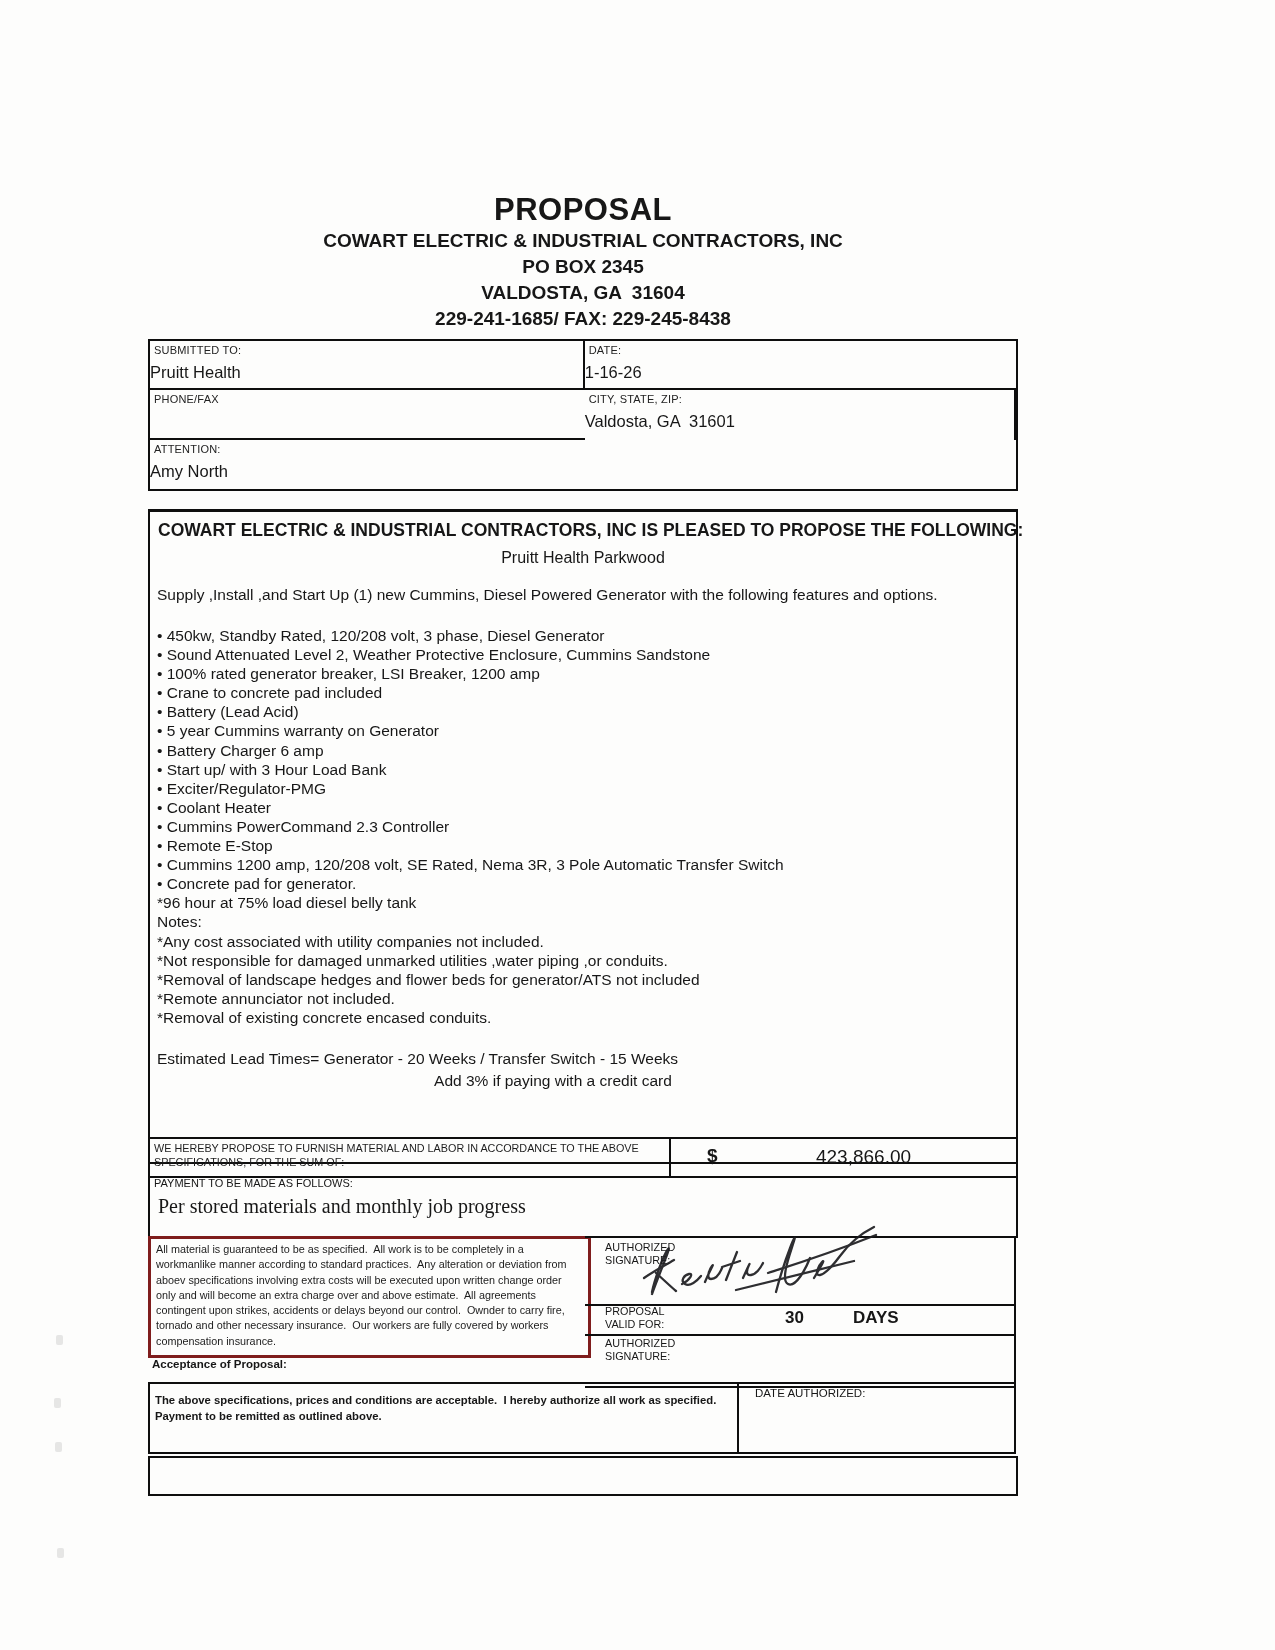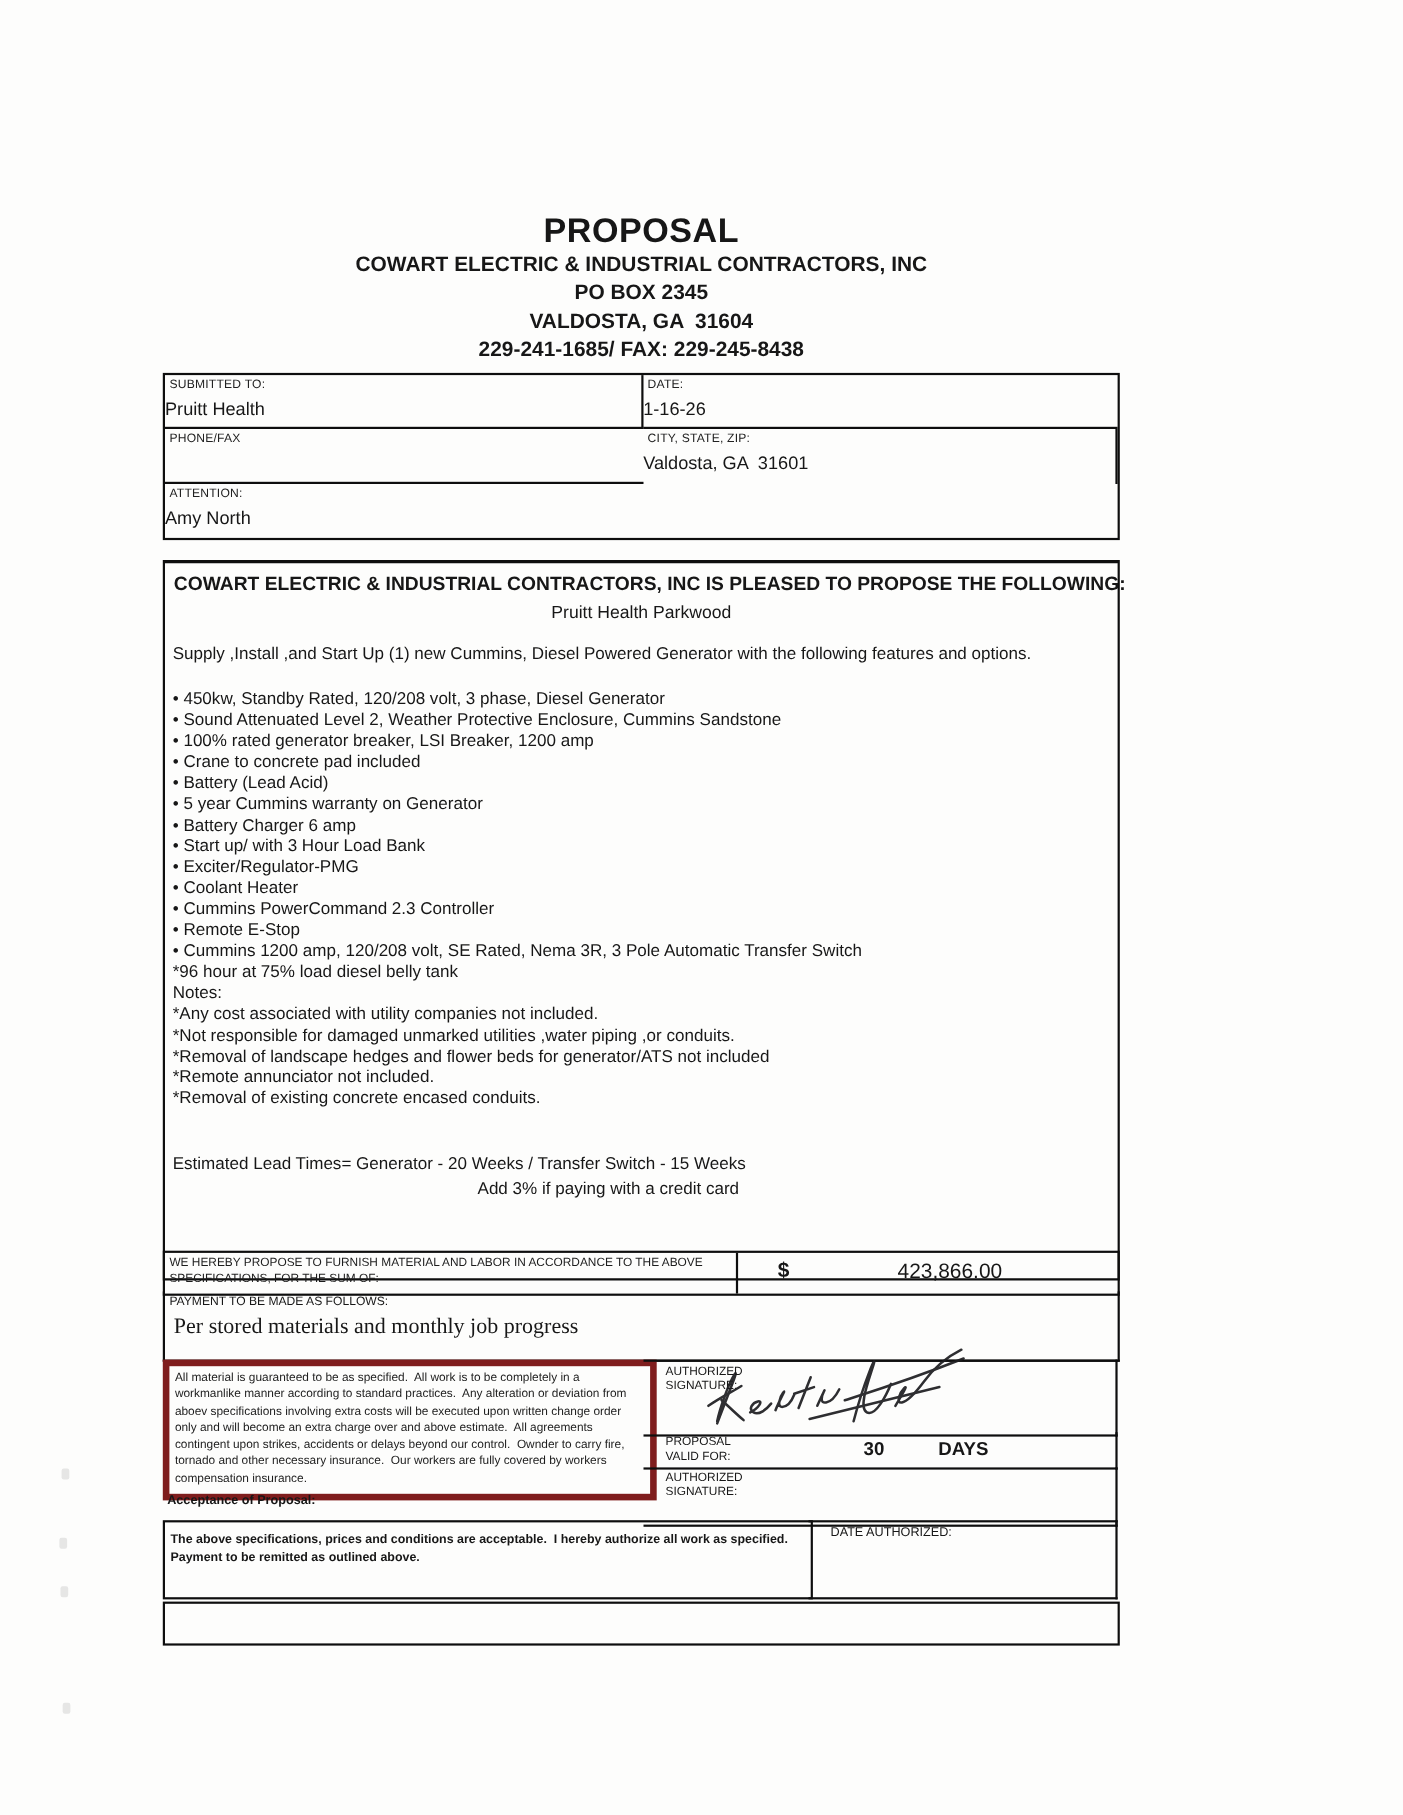--- a/index.html
+++ b/index.html
@@ -53,21 +53,21 @@
   .sum-divider{position:absolute;left:519px;top:0;bottom:0;width:2px;background:#0e0e0e;}
   .sum-currency{position:absolute;left:557px;top:6px;font-size:19px;font-weight:bold;}
   .sum-amount{position:absolute;left:561px;right:0;top:7px;text-align:center;font-size:19px;}
 
   
   .pay-row{left:148px;top:1174px;width:866px;height:62px;border:2px solid #0e0e0e;border-top:none;}
   .pay-label{position:absolute;left:4px;top:3px;font-size:11px;}
   .pay-value{position:absolute;left:8px;top:21px;font-size:20px;font-family:"Liberation Serif","DejaVu Serif",serif;}
 
   
-  .fine-box{left:148px;top:1236px;width:437px;height:116px;border:6px solid #7f1d1d;text-decoration:underline;}
+  .fine-box{left:148px;top:1236px;width:437px;height:116px;border:3px solid #7f1d1d;text-decoration:underline;}
   .fine-text{position:absolute;left:5px;top:3px;right:5px;font-size:10.8px;line-height:15.3px;color:#1c1c1c;}
 
   .sig-row{left:585px;top:1236px;width:429px;height:66px;border:2px solid #0e0e0e;border-left:none;}
   .valid-row{left:585px;top:1302px;width:429px;height:32px;border:2px solid #0e0e0e;border-left:none;border-top:none;}
   .sig2-row{left:585px;top:1334px;width:429px;height:52px;border:2px solid #0e0e0e;border-left:none;border-top:none;}
   .mini-label{position:absolute;left:4px;top:3px;font-size:10.8px;line-height:13px;white-space:pre-line;padding-left:16px;}
   .valid-days{position:absolute;left:200px;top:6px;font-size:17px;font-weight:bold;}
   .valid-unit{position:absolute;left:268px;top:6px;font-size:17px;font-weight:600;}
 
   .accept-label{left:152px;top:1358px;font-size:11.5px;font-weight:bold;}
@@ -129,20 +129,21 @@
       <div>• Crane to concrete pad included</div>
       <div>• Battery (Lead Acid)</div>
       <div>• 5 year Cummins warranty on Generator</div>
       <div>• Battery Charger 6 amp</div>
       <div>• Start up/ with 3 Hour Load Bank</div>
       <div>• Exciter/Regulator-PMG</div>
       <div>• Coolant Heater</div>
       <div>• Cummins PowerCommand 2.3 Controller</div>
       <div>• Remote E-Stop</div>
       <div>• Cummins 1200 amp, 120/208 volt, SE Rated, Nema 3R, 3 Pole Automatic Transfer Switch</div>
+      <div>• Concrete pad for generator.</div>
       <div>*96 hour at 75% load diesel belly tank</div>
       <div>Notes:</div>
       <div>*Any cost associated with utility companies not included.</div>
       <div>*Not responsible for damaged unmarked utilities ,water piping ,or conduits.</div>
       <div>*Removal of landscape hedges and flower beds for generator/ATS not included</div>
       <div>*Remote annunciator not included.</div>
       <div>*Removal of existing concrete encased conduits.</div>
     </div>
     <div class="b-lead">Estimated Lead Times= Generator - 20 Weeks / Transfer Switch - 15 Weeks</div>
     <div class="b-credit">Add 3% if paying with a credit card</div>

